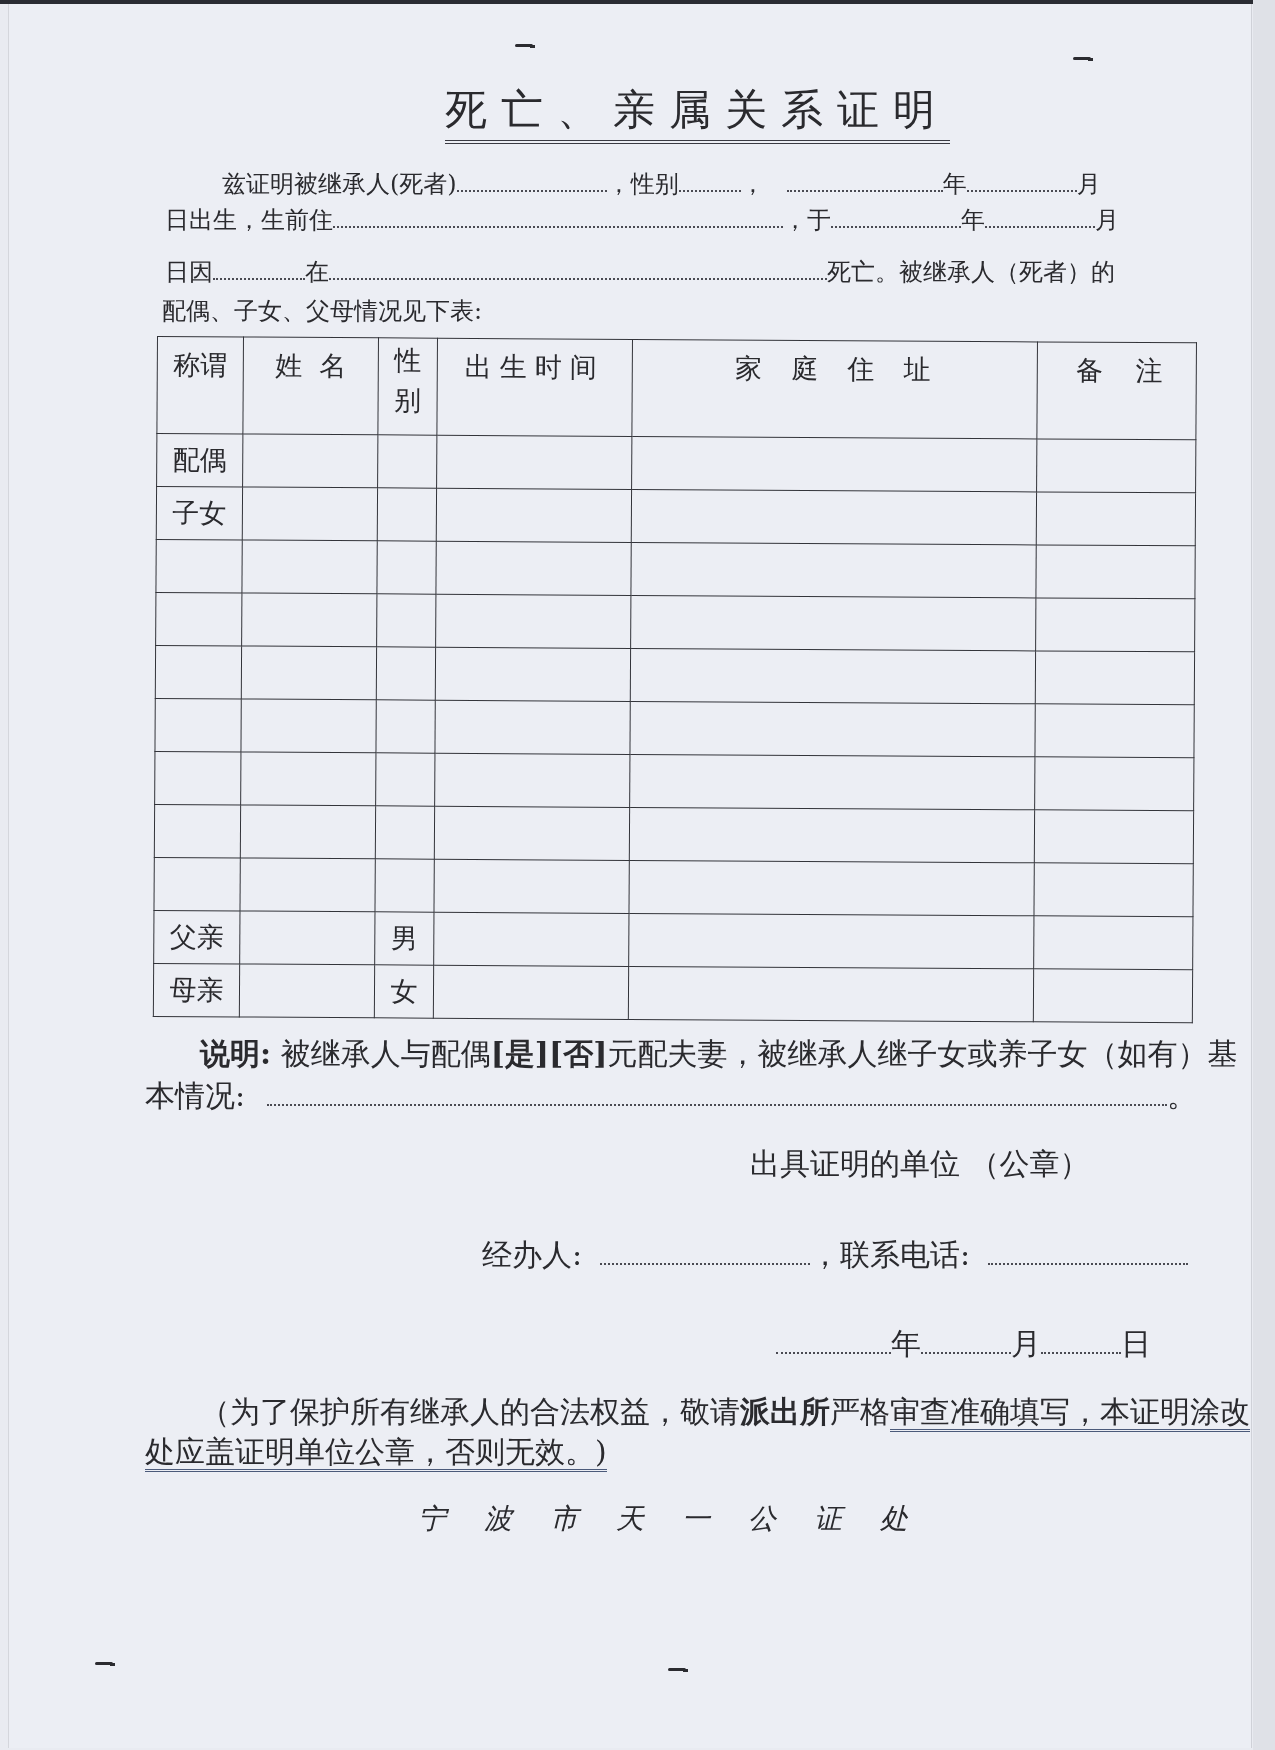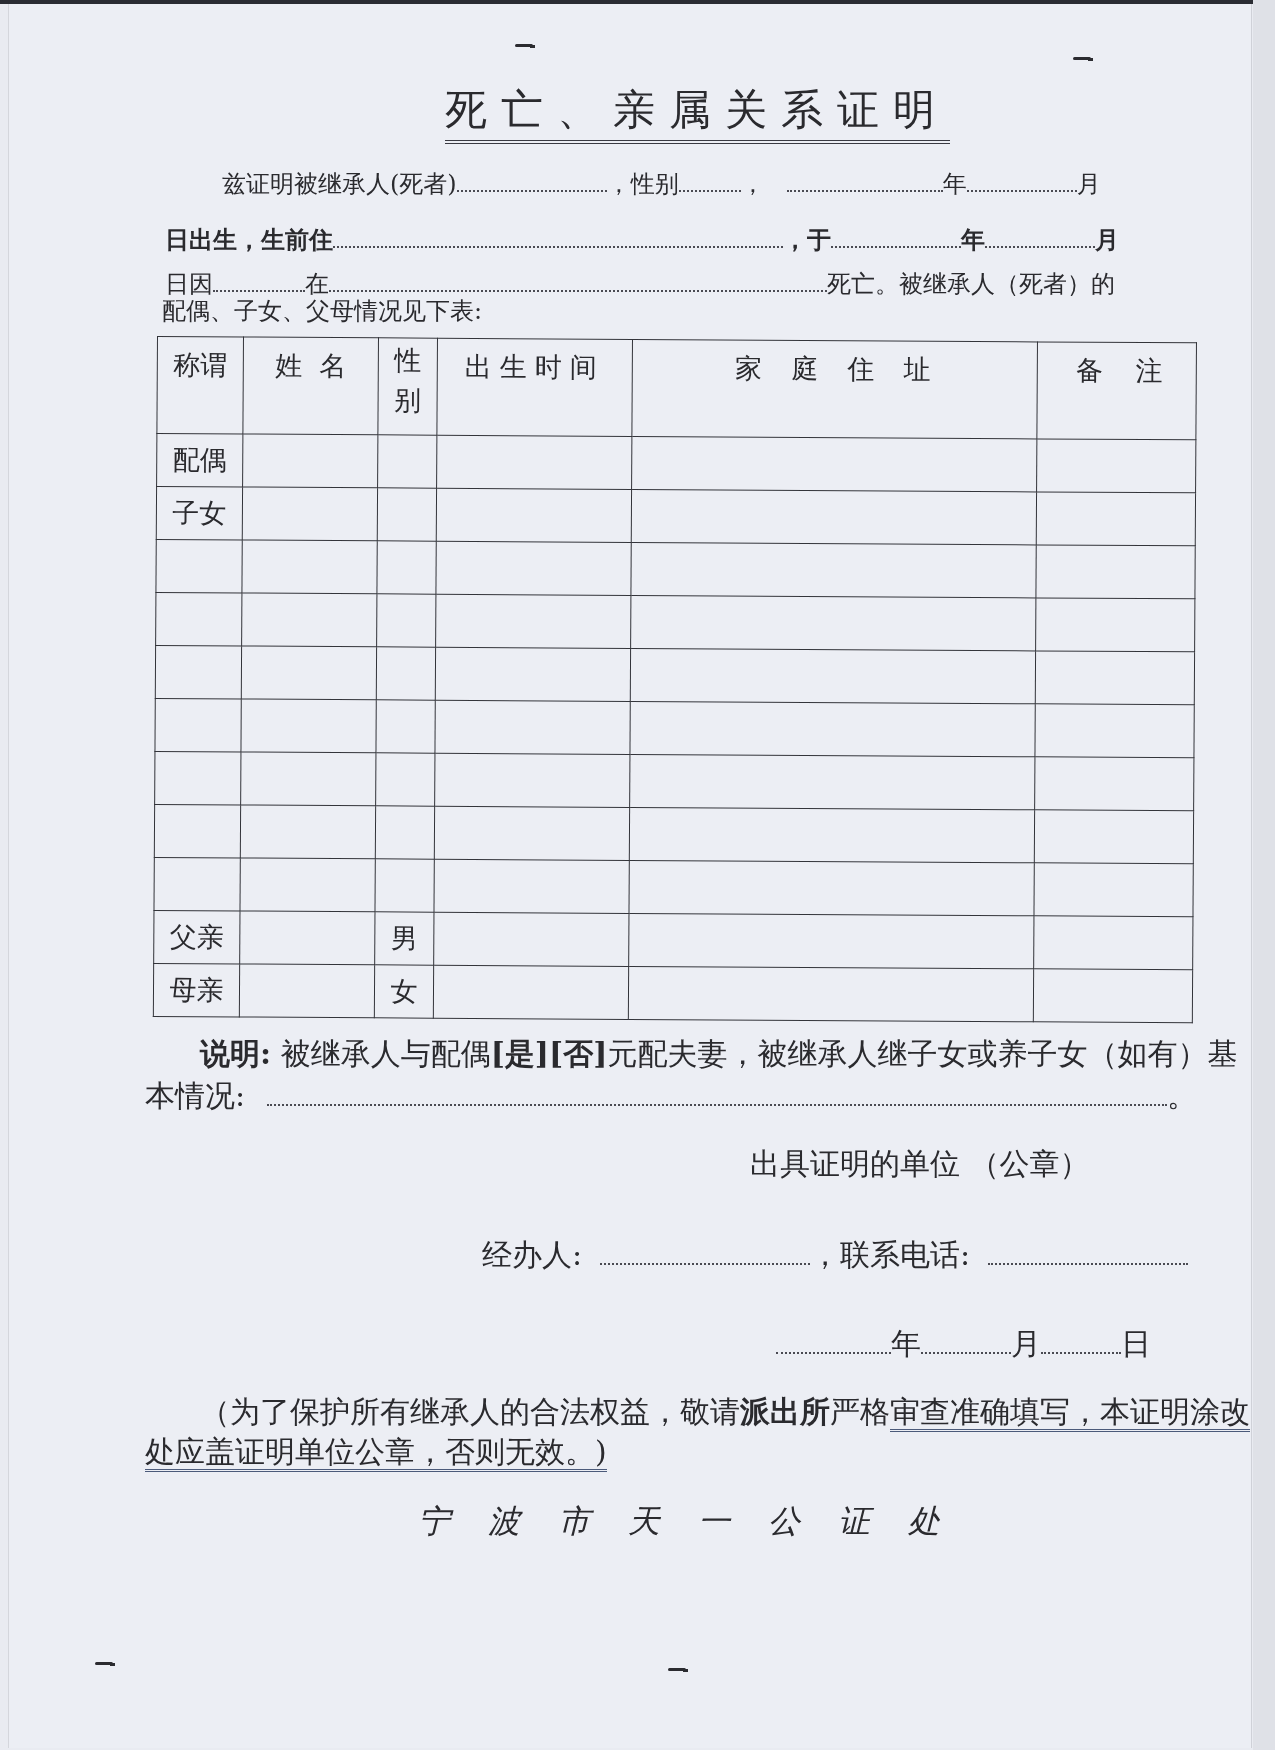--- a/index.html
+++ b/index.html
@@ -42,45 +42,45 @@
       padding: 0; font-weight: normal; font-size: 27px;
       vertical-align: middle; text-align: center;
     }
     .table th { height: 86px; vertical-align: top; padding-top: 10px; }
     .table td { height: 52px; }
     .rel { text-align: center; letter-spacing: 0; }
 
     .note { position: absolute; font-size: 30px; white-space: nowrap; }
     .bold { font-weight: bold; }
     .uline { border-bottom: 3px double #4b5a7a; margin-top: 36px; }
-    .seal { position: absolute; left: 418px; top: 1500px; font-size: 32px; letter-spacing: 38px; font-style: italic; white-space: nowrap; }
+    .seal { position: absolute; left: 418px; top: 1500px; font-size: 28px; letter-spacing: 38px; font-style: italic; white-space: nowrap; }
   </style>
 </head>
 <body>
 
 <div class="page"></div>
 <div class="topbar"></div>
 <div class="rightedge"></div>
 
 <div class="mark" style="left:515px;top:44px;"></div>
 <div class="mark" style="left:1073px;top:57px;"></div>
 <div class="mark" style="left:95px;top:1662px;"></div>
 <div class="mark" style="left:668px;top:1668px;"></div>
 
 <div class="title">死亡、亲属关系证明</div>
 
 <div class="line" style="left:222px;top:168px;">
   <span>兹证明被继承人(死者)</span><span class="fill" style="width:150px;"></span><span>，性别</span><span class="fill" style="width:62px;"></span><span>，</span><span style="display:inline-block;width:22px;"></span><span class="fill" style="width:156px;"></span><span>年</span><span class="fill" style="width:110px;"></span><span>月</span>
 </div>
 
-<div class="line" style="left:165px;top:224px;font-weight:bold;">
+<div class="line" style="left:165px;top:204px;">
   <span>日出生，生前住</span><span class="fill" style="width:450px;"></span><span>，于</span><span class="fill" style="width:130px;"></span><span>年</span><span class="fill" style="width:110px;"></span><span>月</span>
 </div>
 
-<div class="line" style="left:165px;top:268px;">
+<div class="line" style="left:165px;top:256px;">
   <span>日因</span><span class="fill" style="width:92px;"></span><span>在</span><span class="fill" style="width:498px;"></span><span>死亡。被继承人（死者）的</span>
 </div>
 
 <div class="line" style="left:162px;top:296px;">配偶、子女、父母情况见下表:</div>
 
 <table class="table">
   <colgroup>
     <col style="width:86px">
       <col style="width:135px">
       <col style="width:59px">

